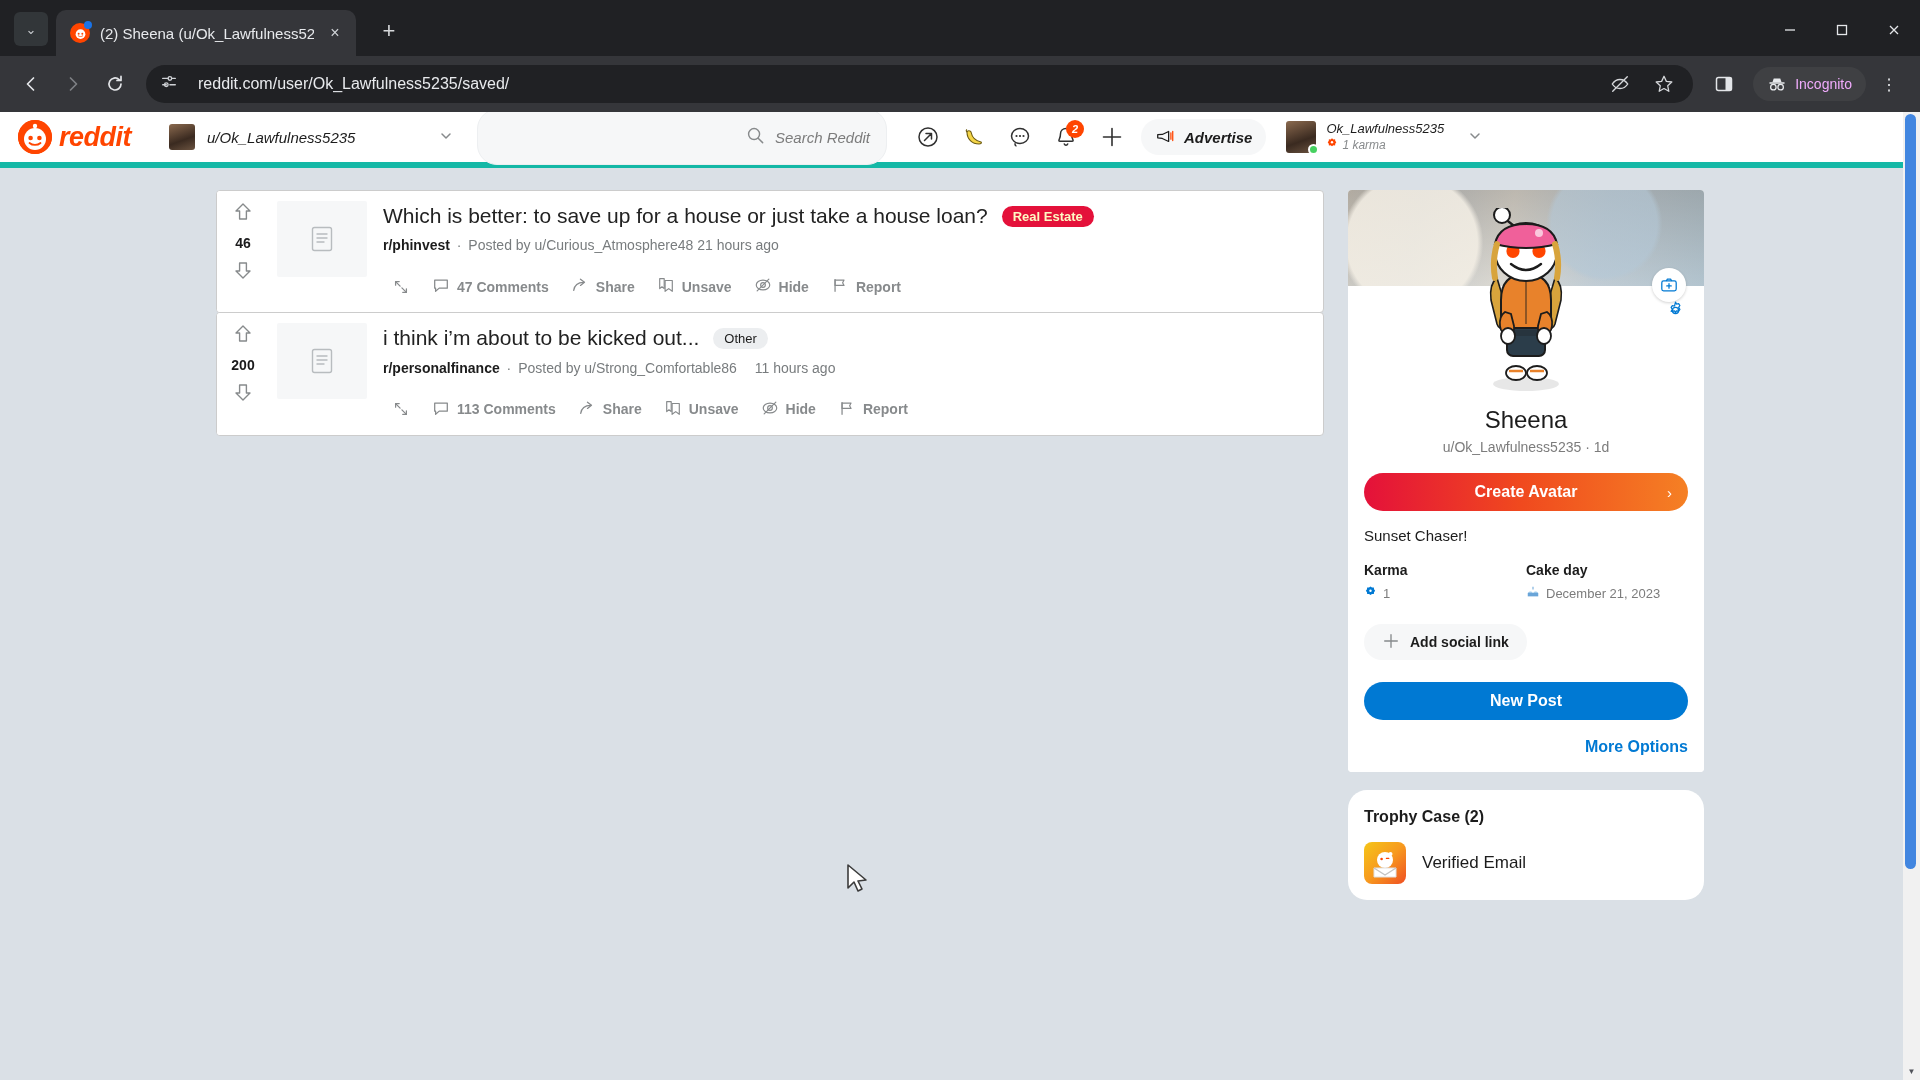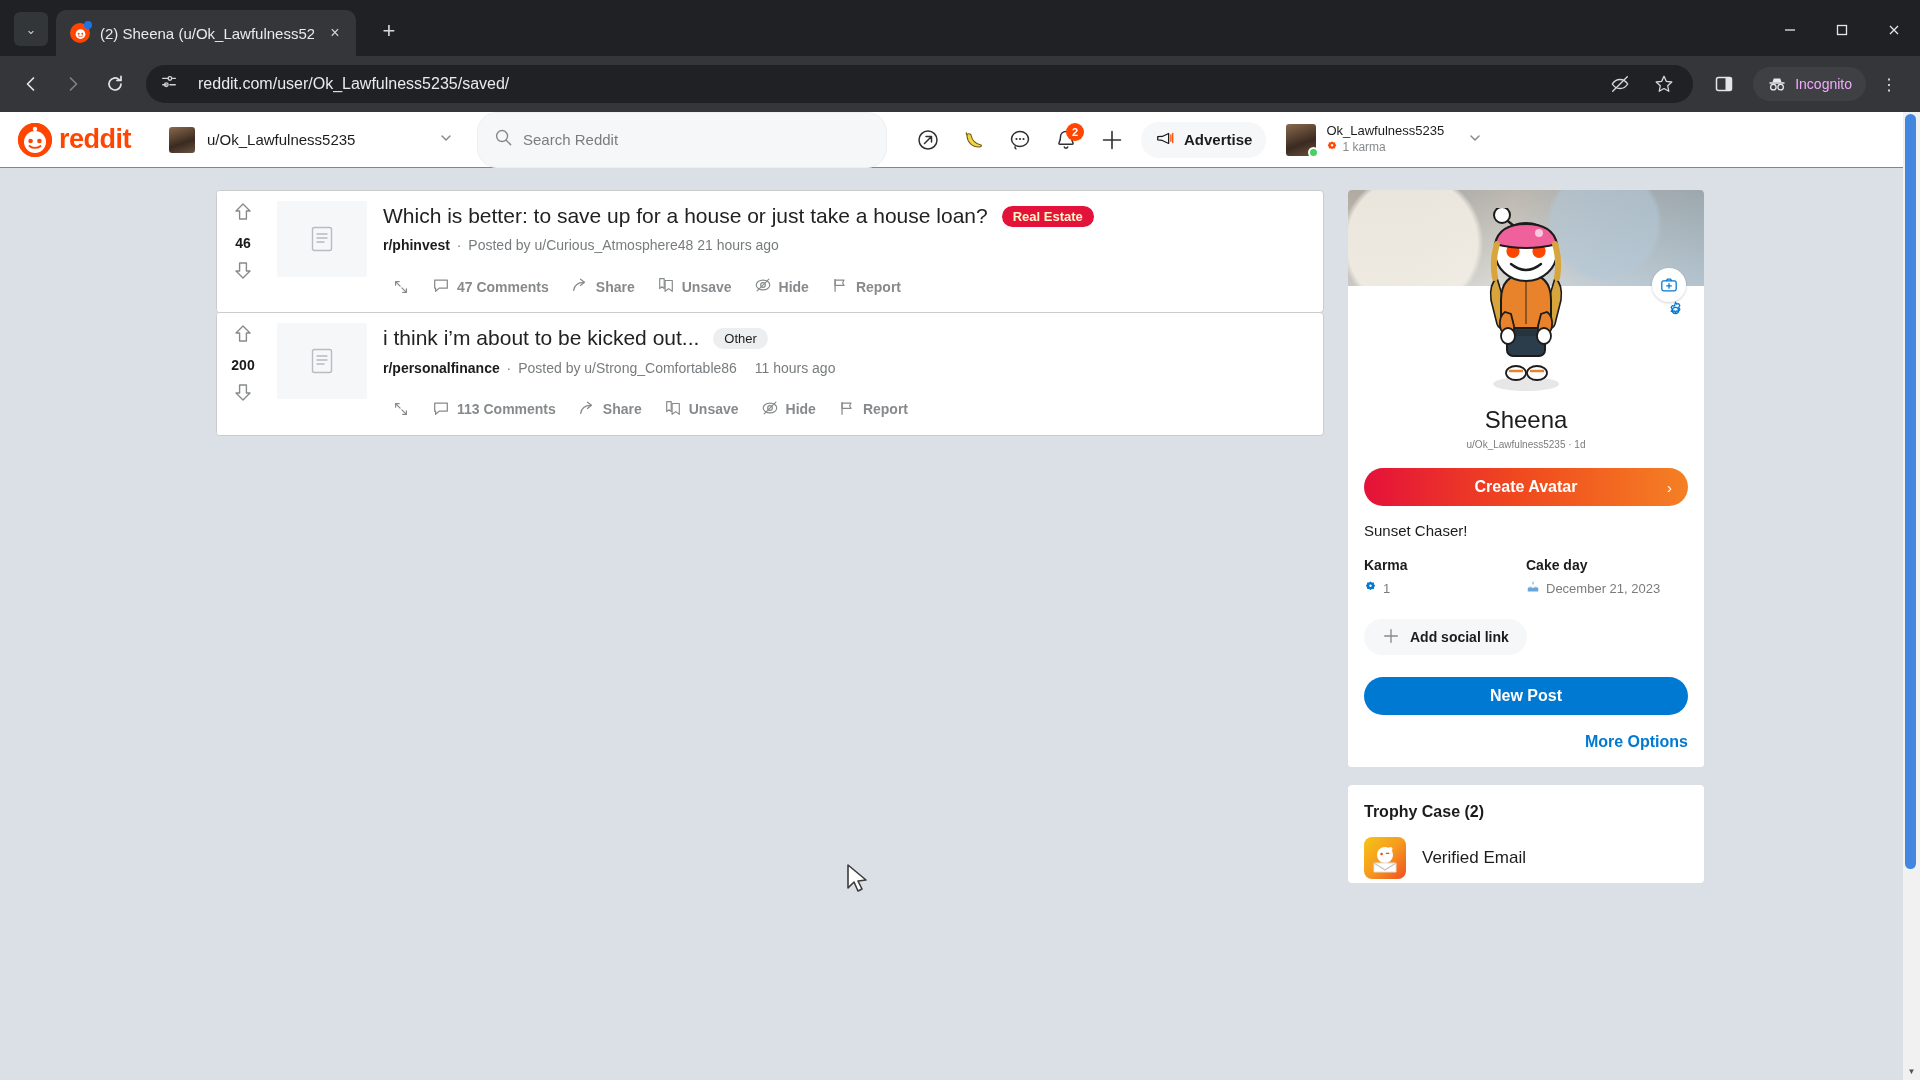--- a/index.html
+++ b/index.html
@@ -55,37 +55,38 @@
   .incognito-pill {
     height: 34px; border-radius: 18px; background: #3f4043; display: flex; align-items: center;
     gap: 8px; padding: 0 14px; color: #f0abfc; font-size: 14px; margin-left: 6px; flex: none;
   }
 
   
   .page { flex: 1; background: #dae0e6; position: relative; overflow: hidden; display: flex; flex-direction: column; }
 
   .rheader {
     height: 56px; background: #ffffff; display: flex; align-items: center;
-    padding: 0 10px 0 18px; gap: 0; border-bottom: 1px solid #14b8a6; flex: none;
+    padding: 0 10px 0 18px; gap: 0; border-bottom: 6px solid #14b8a6; flex: none; font-style: italic;
   }
   .reddit-logo { display: flex; align-items: center; gap: 7px; flex: none; }
   .reddit-mark { width: 34px; height: 34px; border-radius: 50%; background: #ff4500; position: relative; }
   .reddit-word { font-size: 27px; font-weight: 700; color: #ff4500; letter-spacing: -0.5px; }
   .user-switcher {
     display: flex; align-items: center; gap: 12px; margin-left: 30px;
     padding: 6px 8px; border-radius: 4px; min-width: 300px; flex: none;
   }
   .us-avatar { width: 26px; height: 26px; border-radius: 3px; background: linear-gradient(160deg,#8b6a4f,#3a2a20 60%,#6b5340); flex: none; }
   .us-label { font-size: 15px; color: #1c1c1c; font-weight: 500; }
   .us-chev { margin-left: auto; color: #878a8c; font-size: 13px; }
 
   .searchbox {
     flex: none; width: 410px; height: 56px; background: #f6f7f8; border: 1px solid #edeff1;
     border-radius: 20px; display: flex; align-items: center; gap: 10px; padding: 0 16px;
     margin-left: 16px;
+    justify-content: flex-end;
   }
   .search-ph { font-size: 15px; color: #7c7c7c; }
 
   .hicons { display: flex; align-items: center; gap: 8px; margin-left: 22px; }
   .hicon { width: 38px; height: 38px; border-radius: 50%; display: flex; align-items: center; justify-content: center; color: #303030; position: relative; }
   .notif-badge {
     position: absolute; top: 2px; right: 1px; min-width: 18px; height: 18px; border-radius: 9px;
     background: #ff4500; color: #fff; font-size: 11px; font-weight: 700;
     display: flex; align-items: center; justify-content: center; padding: 0 4px;
   }
@@ -155,21 +156,21 @@
     border-radius: 50%; background: #fff; color: #0079d3;
     display: flex; align-items: center; justify-content: center; box-shadow: 0 1px 3px rgba(0,0,0,.18); z-index: 3;
   }
   .avatar-wrap { position: relative; height: 120px; background: #fff; }
   .avatar-art {
     position: absolute; left: 50%; transform: translateX(-50%); top: -78px; width: 130px; height: 190px; z-index: 2;
   }
   .gear-btn { position: absolute; right: 18px; top: 14px; color: #0079d3; z-index: 3; }
   .profile-body { padding: 0 16px 16px 16px; background: #fff; text-align: center; }
   .pname { font-size: 24px; font-weight: 500; color: #1c1c1c; }
-  .phandle { font-size: 10px; color: #7c7c7c; margin-top: 5px; }
+  .phandle { font-size: 14px; color: #7c7c7c; margin-top: 5px; }
   .create-avatar {
     margin-top: 18px; height: 38px; border-radius: 19px;
     background: linear-gradient(90deg,#e4113a 0%,#f0491e 48%,#f58024 100%);
     color: #fff; font-weight: 700; font-size: 16px;
     display: flex; align-items: center; justify-content: center; position: relative;
   }
   .create-avatar .chev { position: absolute; right: 16px; font-size: 15px; font-weight: 400; }
   .bio { text-align: left; font-size: 15px; color: #1c1c1c; margin-top: 16px; }
   .stats { display: flex; margin-top: 18px; text-align: left; }
   .stat { flex: 1; }
@@ -181,21 +182,21 @@
     font-size: 14px; font-weight: 700; color: #1c1c1c;
   }
   .social-row { text-align: left; }
   .newpost {
     margin-top: 22px; height: 38px; border-radius: 19px; background: #0079d3;
     color: #fff; font-weight: 700; font-size: 16px;
     display: flex; align-items: center; justify-content: center;
   }
   .more-options { text-align: right; margin-top: 18px; font-size: 16px; font-weight: 700; color: #0079d3; }
 
-  .trophy-card { margin-top: 18px; padding: 18px 16px 4px 16px; }
+  .trophy-card { margin-top: 18px; padding: 18px 16px 16px 16px; border-radius: 19px; }
   .trophy-title { font-size: 16px; font-weight: 700; color: #1c1c1c; }
   .trophy-row { display: flex; align-items: center; gap: 16px; margin-top: 16px; }
   .trophy-icon {
     width: 42px; height: 42px; border-radius: 8px;
     background: linear-gradient(135deg,#f5c518 0%,#f79a1e 50%,#ef4f23 100%);
     display: flex; align-items: center; justify-content: center; flex: none;
   }
   .trophy-name { font-size: 17px; color: #1c1c1c; }
 
   

